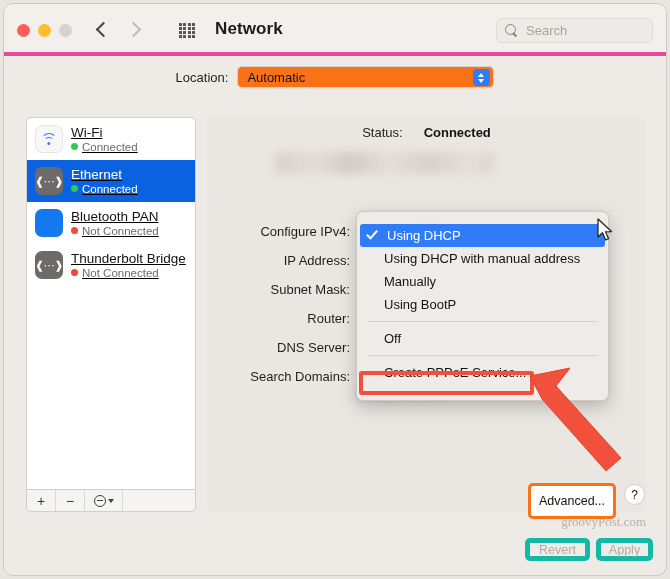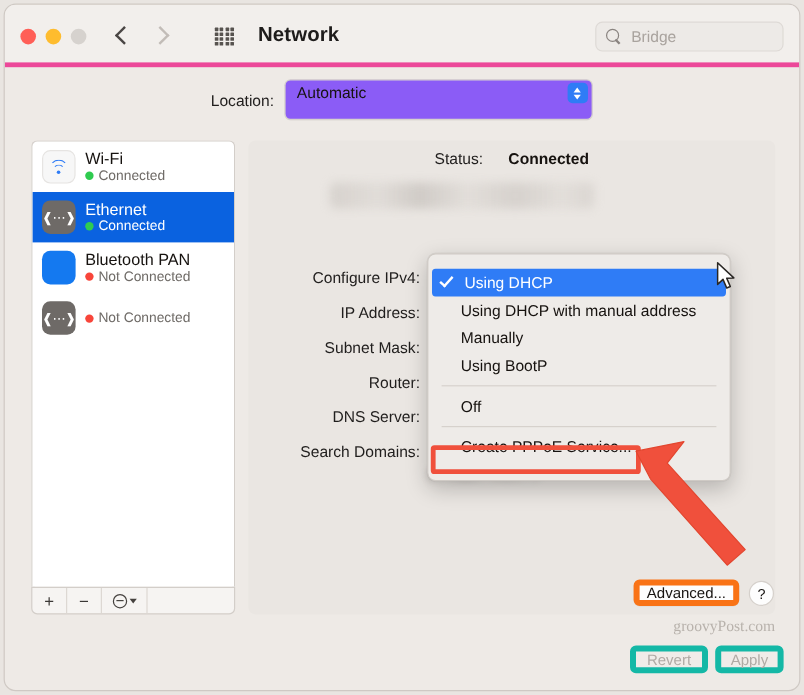--- a/index.html
+++ b/index.html
@@ -85,22 +85,22 @@
   }
 
   
   .location-row {
     position: absolute; left: 0; top: 62px; width: 100%;
     display: flex; align-items: center; justify-content: center;
   }
   .location-label { font-size: 13px; color: #201e1d; margin-right: 9px; }
   .location-select {
     position: relative;
-    width: 257px; height: 34px;
-    background: #8b5cf6;
+    width: 257px; height: 22px;
+    background: #f97316;
     border: 1px solid #d7d2cd;
     border-radius: 5px;
     box-shadow: 0 0.5px 0.5px rgba(0,0,0,.07);
   }
   .location-value {
     position: absolute; left: 9px; top: 3px;
     font-size: 13px; color: #16120f;
   }
   .stepper {
     position: absolute; right: 3px; top: 2px;
@@ -135,21 +135,21 @@
   .svc-icon {
     width: 28px; height: 28px;
     border-radius: 7px;
     flex: 0 0 28px;
     position: relative;
     display: flex; align-items: center; justify-content: center;
   }
   .svc-icon.wifi { background: #f7f7f7; border: 1px solid #e6e4e2; }
   .svc-icon.eth  { background: #6e6a67; }
   .svc-icon.bt   { background: #1479f0; }
-  .svc-text { margin-left: 8px; min-width: 0; }
+  .svc-text { margin-left: 8px; min-width: 0; text-decoration: underline; }
   .svc-name { font-size: 13.5px; color: #16120f; line-height: 15px; }
   .svc.selected .svc-name { color: #fff; }
   .svc-status {
     font-size: 11.5px; color: #6e6a66; line-height: 14px;
     display: flex; align-items: center; gap: 4px;
   }
   .svc.selected .svc-status { color: #fff; }
   .dot { width: 7px; height: 7px; border-radius: 50%; flex: 0 0 7px; }
   .dot.green { background: #2fcb4f; }
   .dot.red { background: #f8453a; }
@@ -289,23 +289,23 @@
   .watermark {
     position: absolute; left: 203px; top: 488px; width: 439px;
     text-align: right;
     font-family: "Liberation Serif", serif;
     font-size: 13px; color: #b8b2ac; margin-top: 22px;
   }
 
   
   .advanced-btn {
     position: absolute; left: 524px; top: 479px;
-    width: 88px; height: 22px;
+    width: 88px; height: 36px;
     background: #fdfdfd;
-    border: 5px solid #f97316;
+    border: 3px solid #f97316;
     border-radius: 5px;
     font-size: 12.5px; color: #16120f;
     display: flex; align-items: center; justify-content: center;
     box-shadow: 0 0.5px 0.5px rgba(0,0,0,.06);
   }
   .help-btn {
     position: absolute; left: 620px; top: 480px;
     width: 21px; height: 21px;
     background: #fdfdfd;
     border: 1px solid #d5d0cb;
@@ -358,21 +358,21 @@
         <i></i>
         <i></i>
         <i></i>
         <i></i>
     </div>
 
     <div class="win-title">Network</div>
 
     <div class="search-field">
       <span class="search-icon"></span>
-      <span class="search-ph">Bridge</span>
+      <span class="search-ph">Search</span>
     </div>
   </div>
 
   <div class="location-row">
     <span class="location-label">Location:</span>
     <div class="location-select">
       <span class="location-value">Automatic</span>
       <span class="stepper"></span>
     </div>
   </div>
@@ -420,20 +420,21 @@
           <span>Not Connected</span>
         </div>
       </div>
     </div>
 
     <div class="svc">
       <div class="svc-icon eth">
         <span class="eth-g">❰⋯❱</span>
       </div>
       <div class="svc-text">
+        <div class="svc-name">Thunderbolt Bridge</div>
         <div class="svc-status">
           <span class="dot red"></span>
           <span>Not Connected</span>
         </div>
       </div>
     </div>
 
   </div>
 
   <div class="sidebar-footer">

